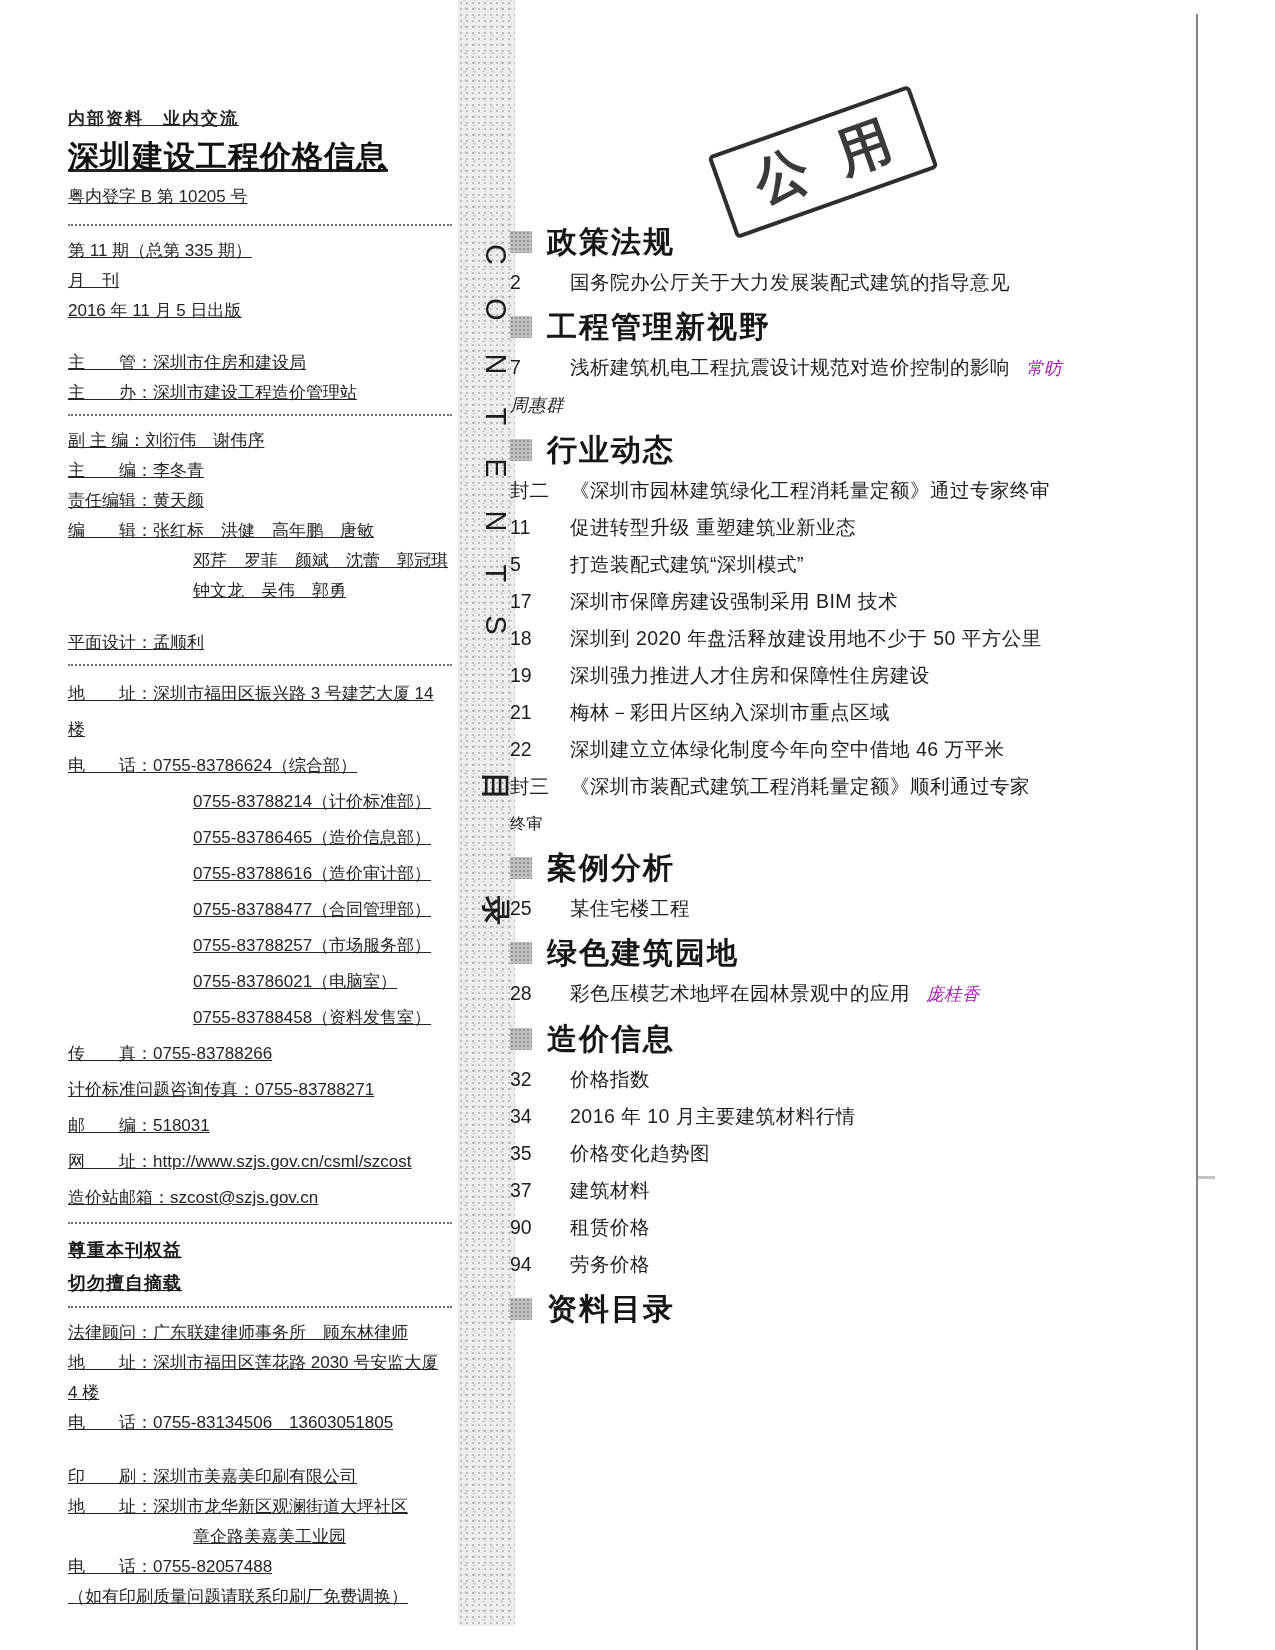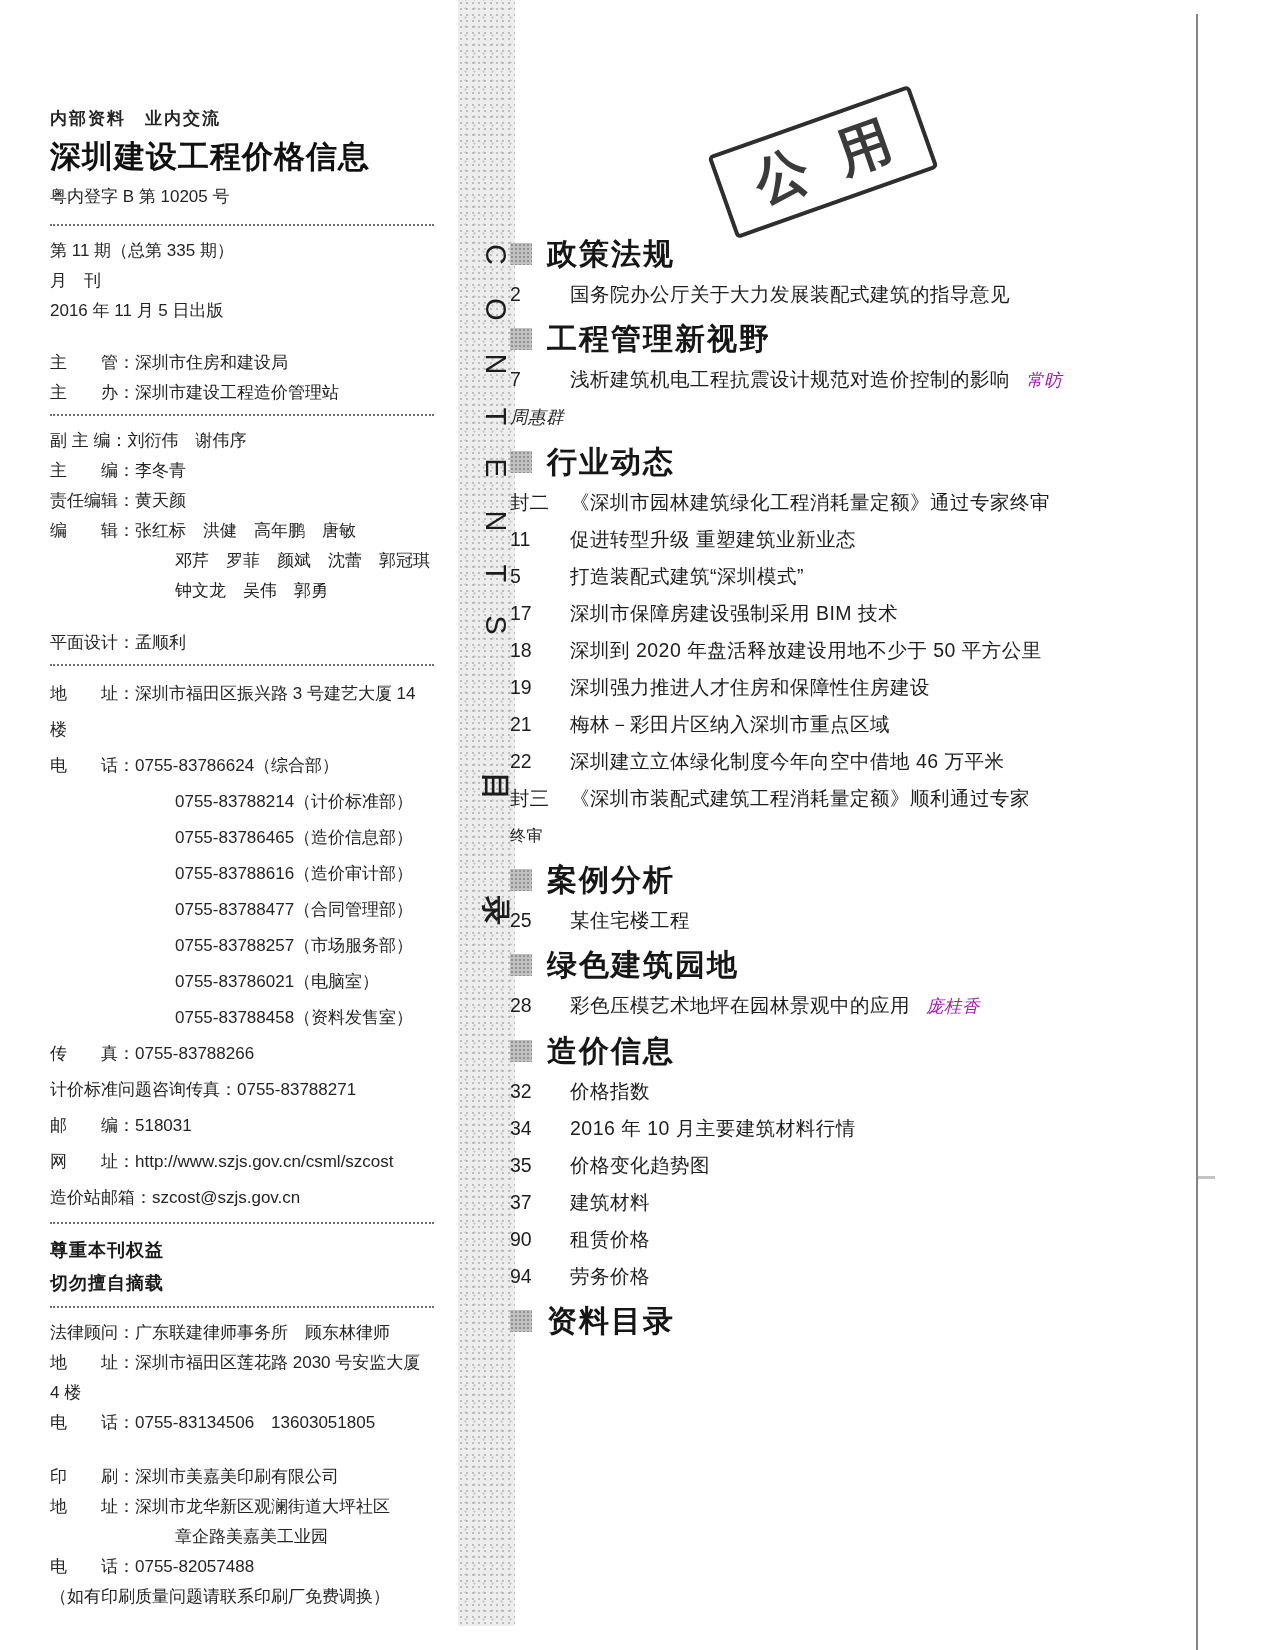--- a/index.html
+++ b/index.html
@@ -7,21 +7,21 @@
     width:1275px; height:1650px;
     background:#ffffff;
     position:relative;
     overflow:hidden;
     font-family:"Liberation Sans", sans-serif;
     color:#222;
     -webkit-font-smoothing:antialiased;
   }
 
   
-  .lc { position:absolute; left:50px; top:104px; width:384px; font-size:17px; line-height:30px; color:#242424; }
+  .lc { position:absolute; left:68px; top:104px; width:384px; font-size:17px; line-height:30px; color:#242424;text-decoration:underline; }
   .lc .tagline { font-weight:bold; letter-spacing:2px; font-size:17px; }
   .lc .title { font-size:31px; font-weight:bold; letter-spacing:1px; margin:8px 0 10px 0; color:#111; }
   .lc .reg { margin-bottom:12px; }
   .rule { border:none; border-top:2px dotted #6e6e6e; height:0; margin:6px 0 10px 0; }
   .blk { margin:0; }
   .blk.issue { margin-bottom:22px; }
   .blk.org { margin-bottom:4px; }
   .blk.editorial { margin-bottom:22px; }
   .blk.design { margin-bottom:2px; }
   .blk.contact { line-height:36px; margin-bottom:4px; }
@@ -60,21 +60,21 @@
     transform:rotate(-19.5deg);
     display:flex; align-items:center; justify-content:center;
     background:transparent;
   }
   .stamp-text {
     font-size:54px; font-weight:bold; color:#3a3a3a;
     letter-spacing:0.62em; margin-right:-0.62em;
   }
 
   
-  .toc { position:absolute; left:510px; top:228px; width:668px; color:#1d1d1d; }
+  .toc { position:absolute; left:510px; top:216px; width:668px; color:#1d1d1d; }
   .toc-sec { display:flex; align-items:center; gap:15px; margin:6px 0 2px 0; }
   .bullet {
     width:22px; height:22px; flex:0 0 22px;
     background-color:#c0c0c0;
     background-image:radial-gradient(rgba(90,90,90,.45) 1px, transparent 1.2px);
     background-size:4px 4px;
   }
   .sec-title { font-size:30px; font-weight:bold; letter-spacing:2px; line-height:40px; color:#161616; }
   .toc-row { display:flex; font-size:19.5px; line-height:37px; }
   .toc-num { min-width:52px; flex:0 0 auto; padding-right:8px; }

